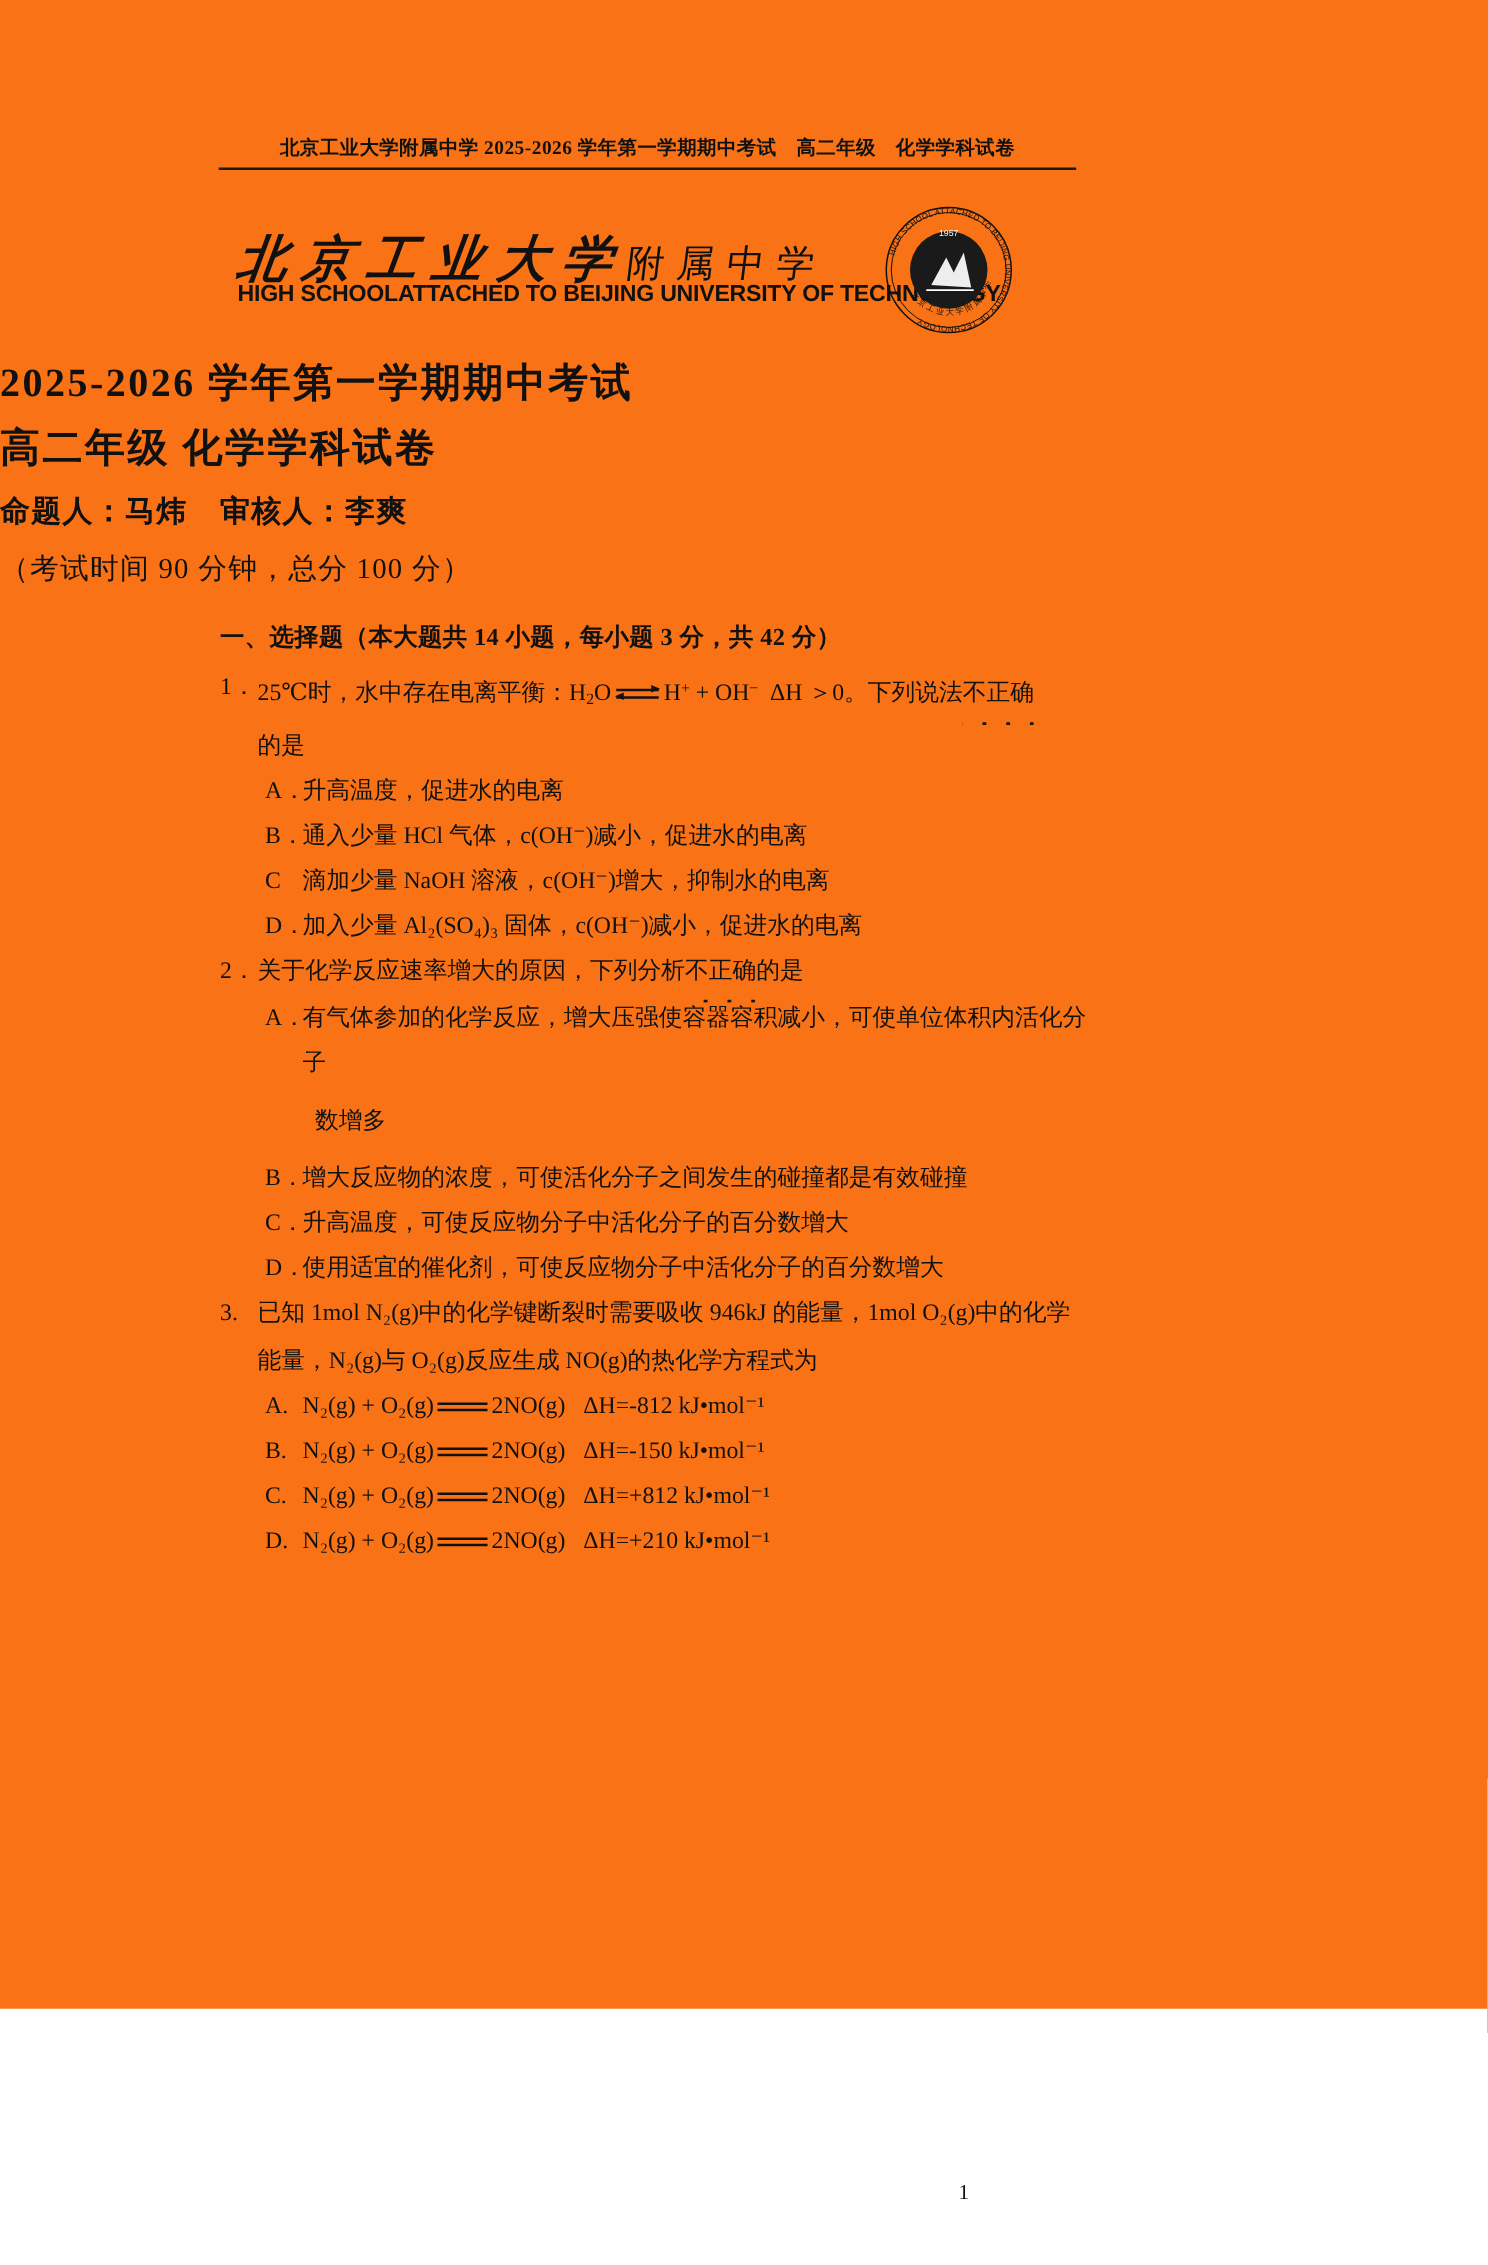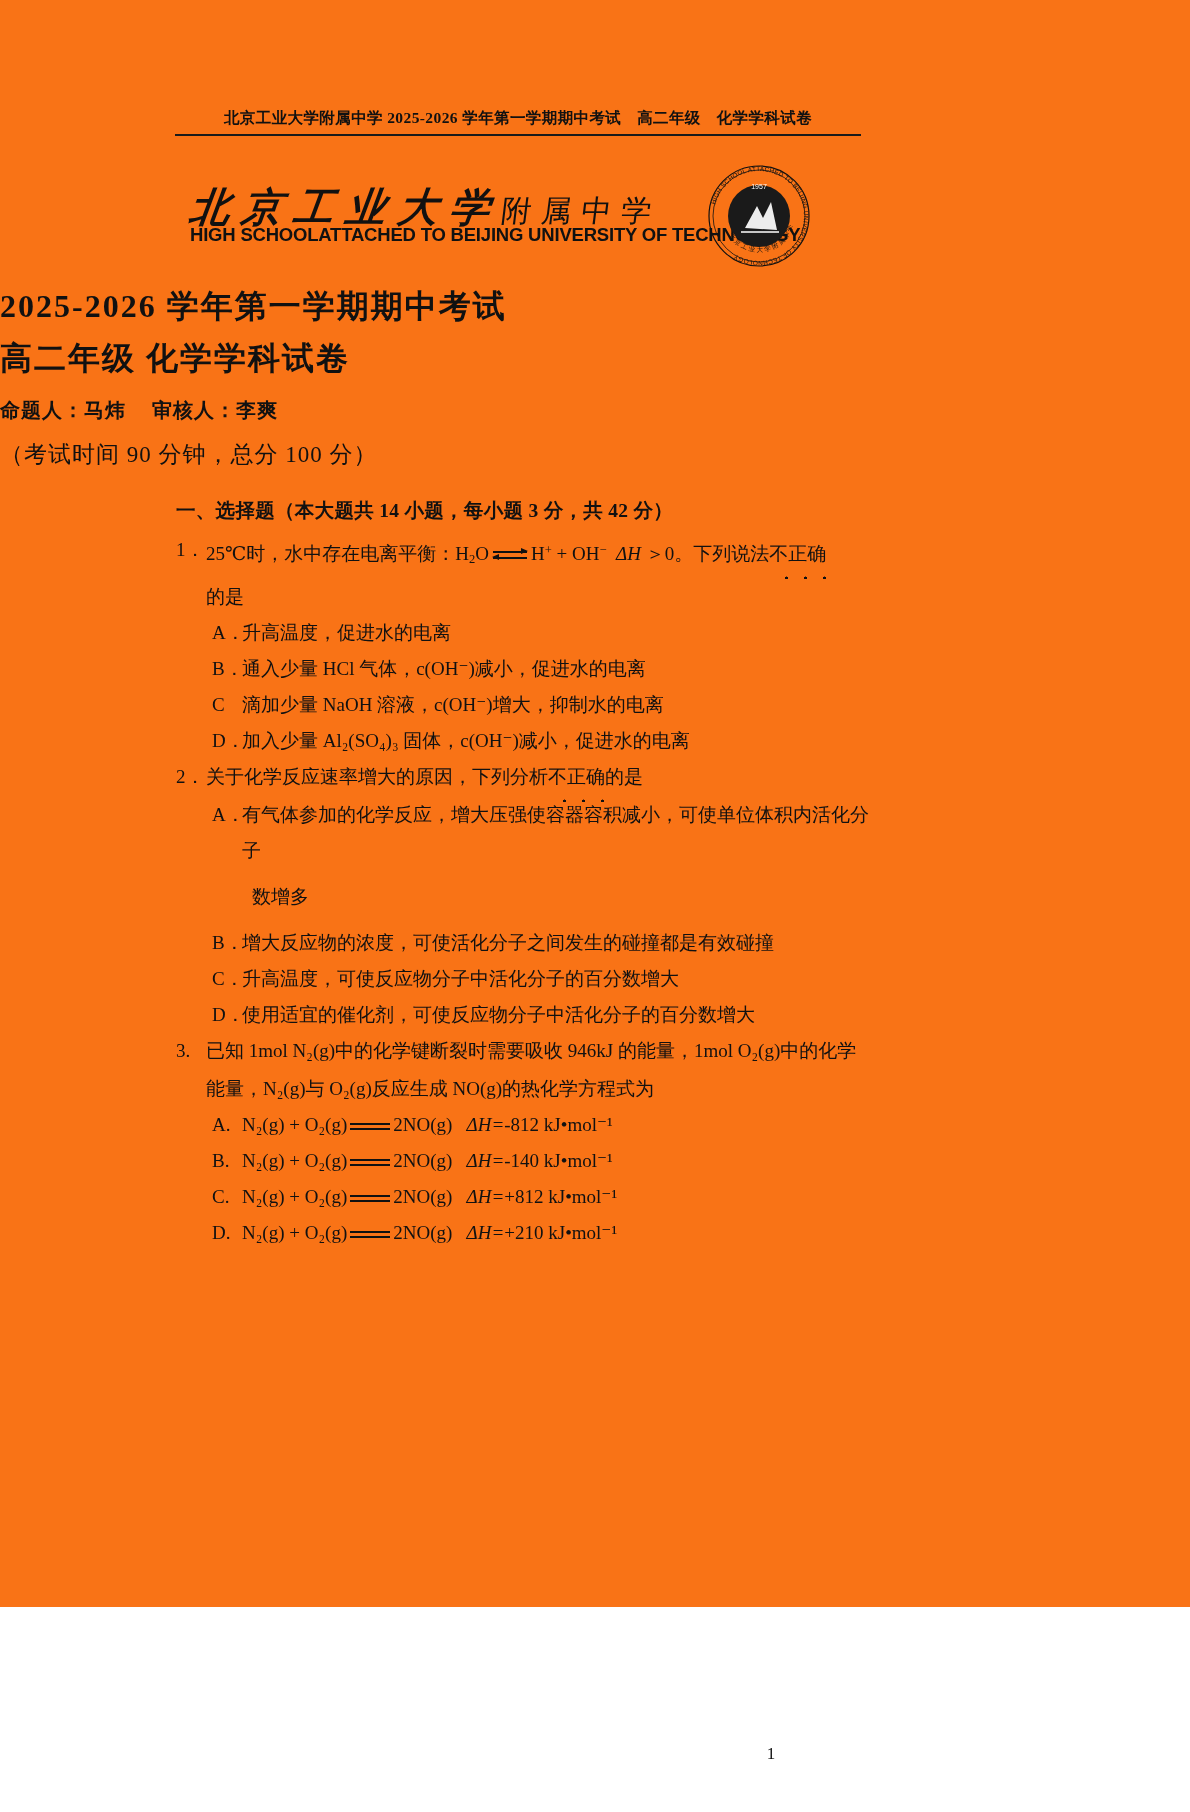--- a/index.html
+++ b/index.html
@@ -66,21 +66,21 @@
   .titlewrap{position:absolute;left:0;top:283px;width:1190px;text-align:left;}
   .title1{
     font-size:32px;font-weight:700;letter-spacing:2px;line-height:46px;
     font-family:"Liberation Serif","DejaVu Serif",serif;
   }
   .title2{
     font-size:32px;font-weight:700;letter-spacing:2px;line-height:58px;
     font-family:"Liberation Serif","DejaVu Serif",serif;
   }
   .authors{
-    font-size:20px;font-weight:700;line-height:46px;letter-spacing:1px;
+    font-size:24px;font-weight:700;line-height:46px;letter-spacing:1px;
     font-family:"Liberation Serif","DejaVu Serif",serif;
   }
   .authors .gap{display:inline-block;width:26px;}
   .timing{
     font-size:23px;line-height:44px;letter-spacing:1px;font-weight:400;
     font-family:"Liberation Serif","DejaVu Serif",serif;
   }
   
   .body{
     position:absolute;left:176px;top:494px;width:700px;
@@ -96,21 +96,21 @@
   .q .num{position:absolute;left:0;top:0;}
   .opt{
     font-size:19px;line-height:36px;margin:0;
     padding-left:66px;position:relative;
   }
   .opt .lab{position:absolute;left:36px;top:0;}
   .cont{font-size:19px;line-height:36px;margin:10px;padding-left:66px;}
   .cont2{font-size:19px;line-height:36px;margin:0;padding-left:30px;}
   sub{font-size:.66em;vertical-align:-.28em;}
   sup{font-size:.66em;vertical-align:.46em;}
-  .ital{font-style:italic;text-align:center;}
+  .ital{text-align:center;}
   .eq-arrow{
     display:inline-block;width:34px;height:14px;position:relative;
     vertical-align:middle;margin:0 4px;
   }
   .eq-arrow:before,.eq-arrow:after{
     content:"";position:absolute;left:0;width:34px;height:1.6px;background:#111;
   }
   .eq-arrow:before{top:3px;}
   .eq-arrow:after{top:9px;}
   .eq-arrow i{position:absolute;width:0;height:0;border-top:3.4px solid transparent;border-bottom:3.4px solid transparent;}
@@ -196,19 +196,19 @@
     <p class="opt"><span class="lab">B．</span><span>增大反应物的浓度，可使活化分子之间发生的碰撞都是有效碰撞</span></p>
     <p class="opt"><span class="lab">C．</span><span>升高温度，可使反应物分子中活化分子的百分数增大</span></p>
     <p class="opt"><span class="lab">D．</span><span>使用适宜的催化剂，可使反应物分子中活化分子的百分数增大</span></p>
 
     <p class="q">
       <span class="num">3.</span><span>已知 1mol N₂(g)中的化学键断裂时需要吸收 946kJ 的能量，1mol O₂(g)中的化学</span>
     </p>
     <p class="cont2">能量，N₂(g)与 O₂(g)反应生成 NO(g)的热化学方程式为</p>
 
     <p class="opt"><span class="lab">A.</span><span class="nb"><span>N₂(g) + O₂(g)</span><span class="dbl"></span><span>2NO(g)</span>&nbsp;&nbsp;&nbsp;<span class="ital">ΔH=</span><span>-812 kJ•mol⁻¹</span></span></p>
-    <p class="opt"><span class="lab">B.</span><span class="nb"><span>N₂(g) + O₂(g)</span><span class="dbl"></span><span>2NO(g)</span>&nbsp;&nbsp;&nbsp;<span class="ital">ΔH=</span><span>-140 kJ•mol⁻¹</span></span></p>
+    <p class="opt"><span class="lab">B.</span><span class="nb"><span>N₂(g) + O₂(g)</span><span class="dbl"></span><span>2NO(g)</span>&nbsp;&nbsp;&nbsp;<span class="ital">ΔH=</span><span>-150 kJ•mol⁻¹</span></span></p>
     <p class="opt"><span class="lab">C.</span><span class="nb"><span>N₂(g) + O₂(g)</span><span class="dbl"></span><span>2NO(g)</span>&nbsp;&nbsp;&nbsp;<span class="ital">ΔH=</span><span>+812 kJ•mol⁻¹</span></span></p>
     <p class="opt"><span class="lab">D.</span><span class="nb"><span>N₂(g) + O₂(g)</span><span class="dbl"></span><span>2NO(g)</span>&nbsp;&nbsp;&nbsp;<span class="ital">ΔH=</span><span>+210 kJ•mol⁻¹</span></span></p>
 
     <div class="pagenum">1</div>
   </div>
 </div>
 
 </body></html>

